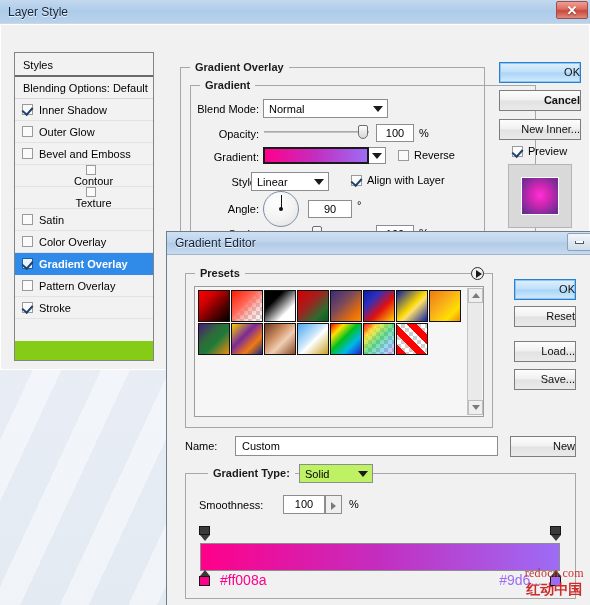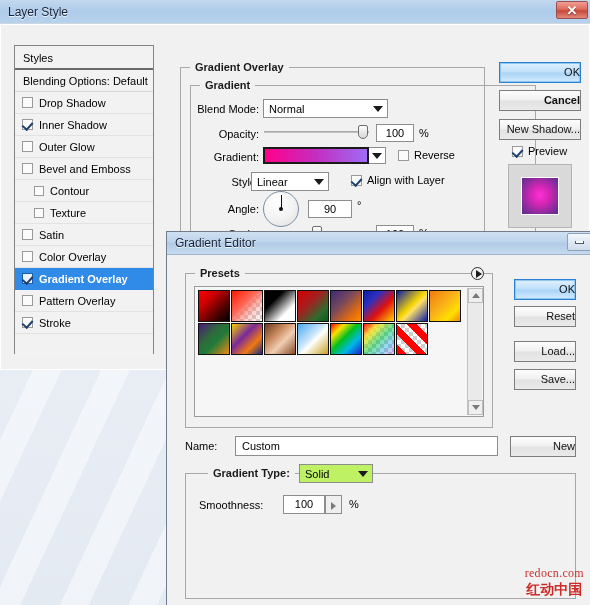--- a/index.html
+++ b/index.html
@@ -55,37 +55,37 @@
   
   #layerStyle { left:0; top:0; width:590px; height:370px; border:none; background:transparent; }
   #layerStyle .ls-body {
     position:absolute; left:0; top:23px; width:590px; height:347px;
     background:#f1f1f1; border-top:1px solid #cfd6dd;
     box-shadow:inset 0 0 0 1px #ffffff;
   }
 
   
   .styles-list {
-    position:absolute; left:14px; top:21px; width:140px; height:309px;
+    position:absolute; left:14px; top:28px; width:140px; height:309px;
     background:#84cc16; border:1px solid #848484;
   }
   .sl-head {
     height:24px; line-height:24px; padding-left:8px;
     background:#f2f2f2; border-bottom:2px solid #6b6b6b; font-size:11px;
   }
   .sl-sub {
     height:22px; line-height:22px; padding-left:8px;
     background:#f2f2f2; border-bottom:1px solid #d7d7d7; font-size:11px;
   }
   .sl-item {
     height:22px; display:flex; align-items:center;
     padding-left:7px; background:#f2f2f2; border-bottom:1px solid #e2e2e2;
     font-size:11px; white-space:nowrap;
   }
-  .sl-item.indent { padding-left:19px; }
+  .sl-item.indent { padding-left:19px;flex-direction:column; }
   .sl-item.sel { background:#2f8ae8; color:#fff; font-weight:bold; border-bottom-color:#2f8ae8;}
   .sl-fill { background:#f2f2f2; }
   .cbx {
     width:11px; height:11px; border:1px solid #9a9a9a; background:#fbfbfb;
     margin-right:6px; flex:0 0 auto; position:relative;
   }
   .cbx.on:after {
     content:""; position:absolute; left:1px; top:0px; width:5px; height:8px;
     border:solid #1b3f6e; border-width:0 2px 2px 0; transform:rotate(42deg);
   }
@@ -264,24 +264,20 @@
       </div>
     </div>
 
     <div class="ls-body">
 
       <div class="styles-list">
         <div class="sl-head">Styles</div>
         <div class="sl-sub">Blending Options: Default</div>
         <div id="styleItems">
             <div class="sl-item">
-              <span class="cbx"></span>
-              <span>Drop Shadow</span>
-            </div>
-            <div class="sl-item">
               <span class="cbx on"></span>
               <span>Inner Shadow</span>
             </div>
             <div class="sl-item">
               <span class="cbx"></span>
               <span>Outer Glow</span>
             </div>
             <div class="sl-item">
               <span class="cbx"></span>
               <span>Bevel and Emboss</span>
@@ -371,21 +367,21 @@
             <div class="track"></div>
             <div class="knob" style="left:48px;"></div>
           </div>
           <div class="valbox" style="left:185px; top:139px; width:38px;">100</div>
           <div class="unit" style="left:228px; top:141px;">%</div>
         </div>
       </div>
 
       <div class="btn primary" style="left:499px; top:38px; width:82px;">OK</div>
       <div class="btn" style="left:499px; top:66px; width:82px;font-weight:bold;">Cancel</div>
-      <div class="btn" style="left:499px; top:95px; width:82px;">New Shadow...</div>
+      <div class="btn" style="left:499px; top:95px; width:82px;">New Inner...</div>
       <div class="chkline" style="left:512px; top:121px;">
         <span class="cbx on" id="cbPreview"></span>
         <span>Preview</span>
       </div>
       <div class="preview-thumb" style="left:508px; top:140px; width:64px; height:64px;">
         <div class="swatch"></div>
       </div>
     </div>
   </div>
 
@@ -459,20 +455,44 @@
         </div>
 
         <div class="lbl" style="left:13px; top:25px; width:84px; text-align:left;">Smoothness:</div>
         <div class="valbox" style="left:97px; top:21px; width:42px; text-align:center; height:19px; line-height:17px;">100</div>
         <div class="combo boxed" style="left:139px; top:21px; width:17px; height:19px; padding:0; background:#efefef;">
           <span class="arrow" style="right:5px; top:6px; border:none; width:0;height:0;
                        border-top:4px solid transparent;border-bottom:4px solid transparent;border-left:5px solid #7a7a7a;"></span>
         </div>
         <div class="unit" style="left:163px; top:24px;">%</div>
 
+        <div class="strip-area" style="left:14px; top:52px; width:360px; height:62px;">
+          <div class="stop-top" style="left:-2px; top:0;">
+            <div class="house"></div>
+              <div class="pin"></div>
+          </div>
+          <div class="stop-top" style="right:-2px; top:0;">
+            <div class="house"></div>
+              <div class="pin"></div>
+          </div>
+
+          <div class="strip" id="geStrip" style="left: 0px; top: 17px; width: 360px; height: 28px; background: linear-gradient(90deg, rgb(255, 0, 138) 0%, rgb(195, 46, 192) 50%, rgb(157, 108, 245) 100%);"></div>
+
+          <div class="stop-bot" style="left:-2px; top:44px;">
+            <div class="pinup"></div>
+              <div class="house" id="stopLeftColor" style="background: rgb(255, 0, 138);"></div>
+          </div>
+          <div class="stop-bot" style="right:-2px; top:44px;">
+            <div class="pinup"></div>
+              <div class="house" id="stopRightColor" style="background: rgb(157, 108, 245);"></div>
+          </div>
+
+          <div class="hexlabel" id="hexLeft" style="left: 20px; top: 46px; color: rgb(255, 0, 138);">#ff008a</div>
+          <div class="hexlabel" id="hexRight" style="right: 18px; top: 46px; color: rgb(157, 108, 245);">#9d6...</div>
+        </div>
       </div>
     </div>
   </div>
 
   <div class="wm" style="right:6px; bottom:6px;">
     <div class="en">redocn.com</div>
     <div class="cn">红动中国</div>
   </div>
 
 </div>

